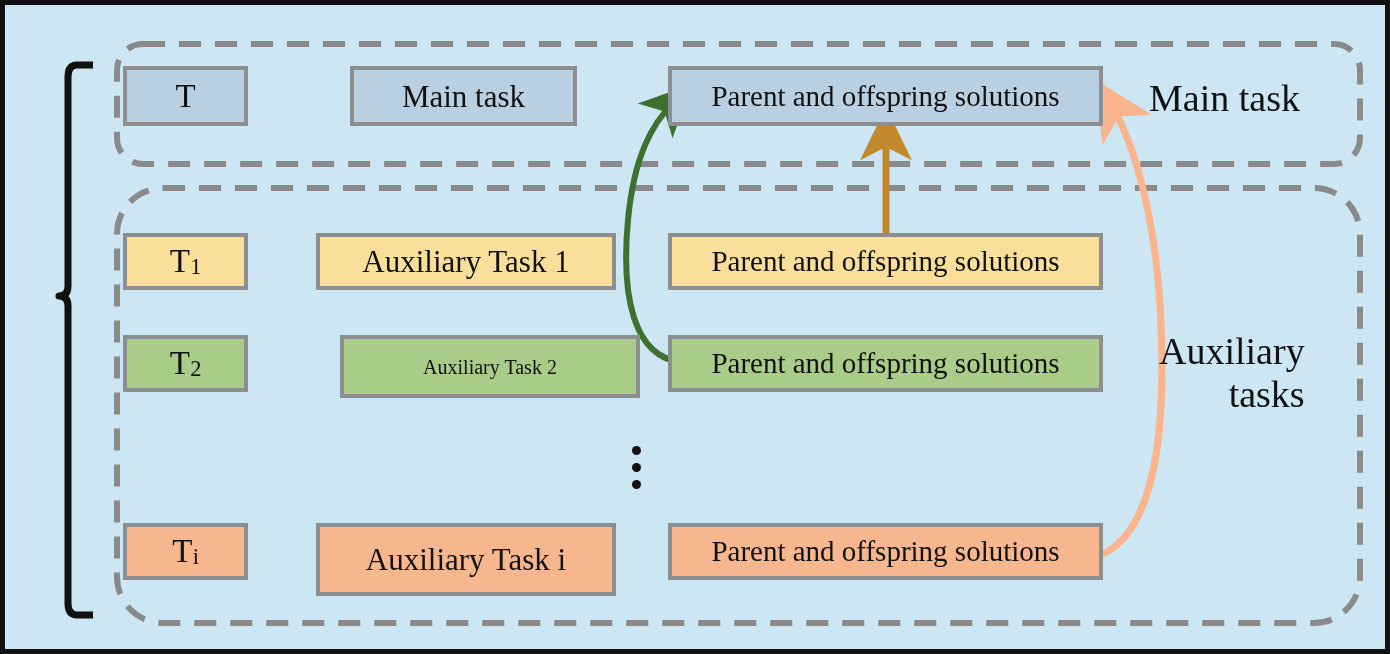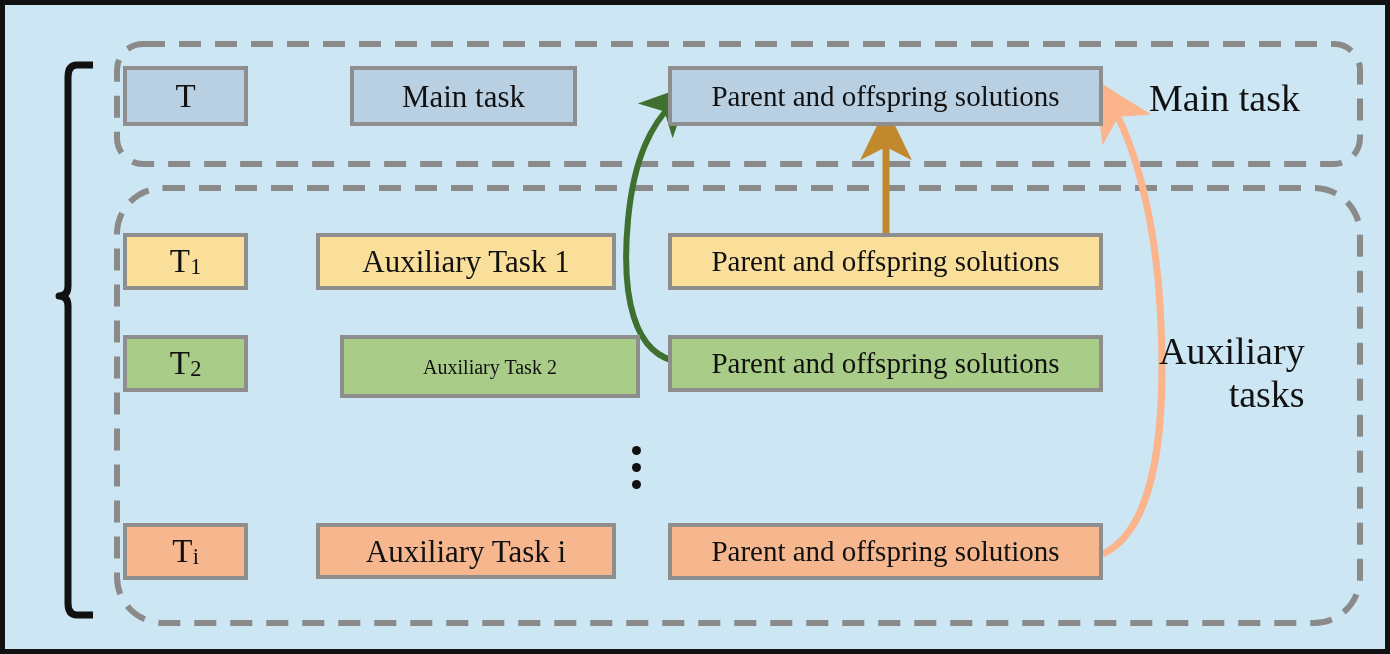--- a/index.html
+++ b/index.html
@@ -120,21 +120,21 @@
     <i></i>
       <i></i>
       <i></i>
   </div>
 
   <div class="box salmon" style="left:118px;top:518px;width:125px;height:57px;font-size:33px;">
     <span>T</span>
       <span class="tsub">i</span>
   </div>
 
-  <div class="box salmon" style="left:311px;top:518px;width:300px;height:56px;font-size:31px;">
+  <div class="box salmon" style="left:311px;top:518px;width:300px;height:73px;font-size:31px;">
     <span>Auxiliary Task i</span>
   </div>
 
   <div class="box salmon" style="left:663px;top:518px;width:435px;height:57px;font-size:29px;">
     <span>Parent and offspring solutions</span>
   </div>
 
 </div>
 
 </body></html>

